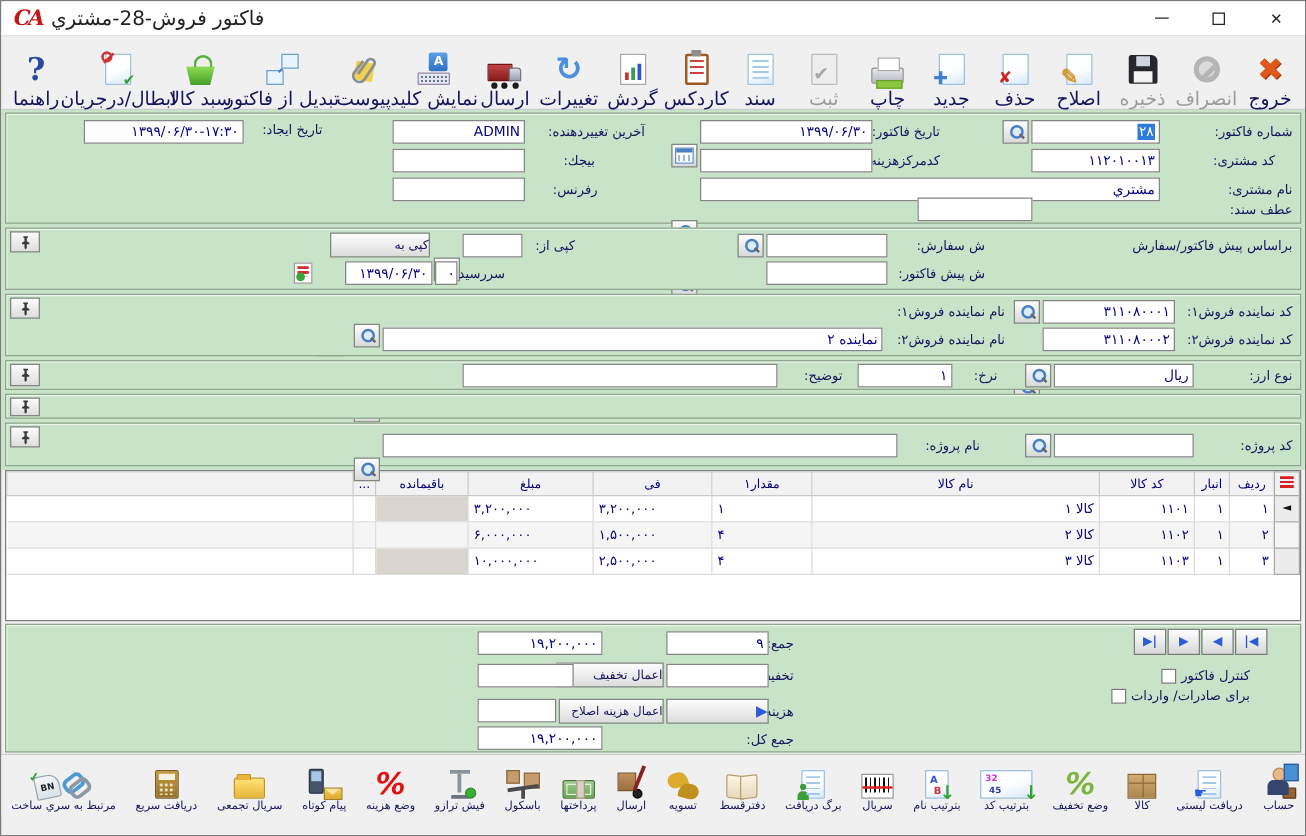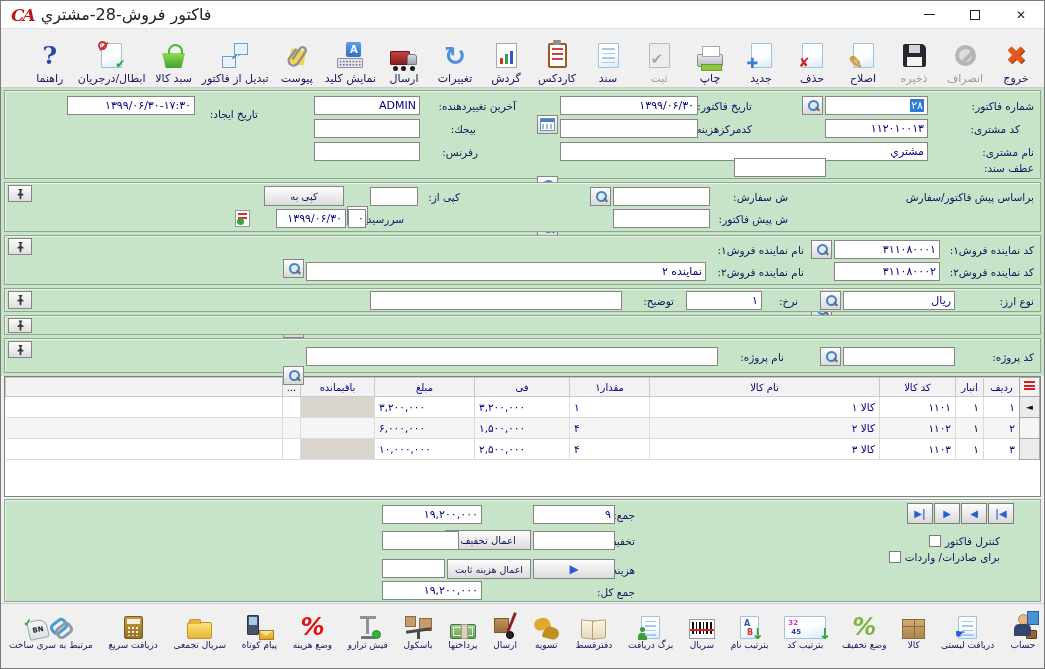--- a/index.html
+++ b/index.html
@@ -12,42 +12,42 @@
   .win-title{font-size:16px;color:#222;direction:rtl}
   .win-controls{margin-left:auto;display:flex;height:100%}
   .wc{width:46px;height:100%;display:flex;align-items:center;justify-content:center;color:#222;font-size:12px}
   .wc .minbar{width:11px;height:1px;background:#222}
   .wc .maxbox{width:10px;height:10px;border:1px solid #222}
 
   
   .toolbar.top{height:59px;background:#f0f0f0;border-bottom:1px solid #cdcdcd;display:flex;direction:rtl;align-items:flex-end;padding:2px 3px 1px;gap:1px}
   .titem{min-width:50px;padding:0 2px;display:flex;flex-direction:column;align-items:center;justify-content:flex-end;cursor:default}
   .ticn{height:33px;display:flex;align-items:center;justify-content:center}
-  .tlbl{font-size:11px;color:#14145e;white-space:nowrap;line-height:14px}
+  .tlbl{font-size:15px;color:#14145e;white-space:nowrap;line-height:14px}
   .titem.disabled .tlbl{color:#9b9b9b}
 
   .toolbar.bottom{height:50px;background:#f0f0f0;border-top:1px solid #cdcdcd;display:flex;direction:ltr;align-items:flex-end;justify-content:space-between;padding:2px 8px 1px}
   .bitem{display:flex;flex-direction:column;align-items:center;cursor:default}
   .bicn{height:31px;display:flex;align-items:flex-end;justify-content:center;gap:2px}
   .blbl{font-size:9px;color:#14145e;white-space:nowrap;line-height:13px}
 
   
   .tabstrip{height:17px;background:#f0f0f0;display:flex;direction:ltr;align-items:flex-end;padding-left:2px;gap:1px}
   .tab{font-size:10px;color:#14145e;padding:1px 9px 0;border:1px solid #8a8a8a;border-bottom:none;border-radius:3px 3px 0 0;background:#e2e2e2;height:15px}
   .tab.active{background:#c8e4c8;height:17px;font-weight:bold}
 
   
   .formarea{background:#c8e4c8;height:288px;padding:2px 3px;direction:rtl}
   .sec{position:relative;border:1px solid #8fa58f;background:#c8e4c8;box-shadow:inset 1px 1px 0 #e9f5e9;margin-bottom:3px}
   .ap{position:absolute;height:19px;display:flex;align-items:center;direction:rtl}
   .lbl{font-size:10.5px;color:#14145e;white-space:nowrap}
   .field{background:#fff;border:1px solid #858585;height:19px;font-size:11px;color:#000080;display:flex;align-items:center;padding:0 3px;direction:rtl;overflow:hidden;white-space:nowrap}
   .field.ltr{direction:ltr;justify-content:flex-end}
   .sel{background:#2f7bd9;color:#fff;padding:0 1px}
-  .btn{background:linear-gradient(#fdfdfd,#dcdcdc);border:1px solid #858585;height:20px;font-size:10px;color:#14145e;display:flex;align-items:center;justify-content:center;cursor:default}
+  .btn{background:linear-gradient(#fdfdfd,#dcdcdc);border:1px solid #858585;height:20px;font-size:10px;color:#14145e;display:flex;align-items:center;justify-content:flex-start;cursor:default}
   .mag,.cal{width:21px;height:19px;background:linear-gradient(#fdfdfd,#d9d9d9);border:1px solid #858585;display:flex;align-items:center;justify-content:center;position:relative}
   .magico{position:relative;width:13px;height:13px;display:inline-block}
   .magico::before{content:"";position:absolute;left:2px;top:1px;width:7px;height:7px;border:2px solid #4a7fc0;border-radius:50%;background:#dcecfa}
   .magico::after{content:"";position:absolute;left:9px;top:9px;width:5px;height:2px;background:#666;transform:rotate(45deg)}
   .calico{width:15px;height:13px;background:#fff;border:1px solid #6a8fbf;position:relative}
   .calico::before{content:"";position:absolute;left:0;right:0;top:0;height:3px;background:#4a7fc0}
   .calico::after{content:"";position:absolute;left:1px;right:1px;top:5px;bottom:1px;background:repeating-linear-gradient(90deg,#9ab8d8 0 2px,transparent 2px 4px)}
   .pinbtn{position:absolute;left:3px;top:2px;width:24px;height:17px;background:linear-gradient(#fbfbfb,#dedede);border:1px solid #858585;display:flex;align-items:center;justify-content:center}
   .duestatus{width:15px;height:17px;background:#fff;border:1px solid #999;position:relative}
   .duestatus::before{content:"";position:absolute;left:2px;right:2px;top:2px;height:8px;background:repeating-linear-gradient(#d03030 0 2px,transparent 2px 4px)}
@@ -359,21 +359,21 @@
         </div>
       <div class="ap cal" style="right:482px;top:5px">
           <span class="calico"></span>
         </div>
       <div class="ap" style="right:524px;top:5px">
           <span class="lbl">آخرین تغییردهنده:</span>
         </div>
       <div class="ap field ltr" style="right:620px;top:5px;width:106px">
           <span>ADMIN</span>
         </div>
-      <div class="ap" style="right:782px;top:13px">
+      <div class="ap" style="right:782px;top:3px">
           <span class="lbl">تاریخ ایجاد:</span>
         </div>
       <div class="ap field ltr" style="right:845px;top:5px;width:128px;background:#fdfdfd">
           <span>۱۳۹۹/۰۶/۳۰-۱۷:۳۰</span>
         </div>
 
       <div class="ap" style="right:20px;top:28px">
           <span class="lbl">کد مشتری:</span>
         </div>
       <div class="ap field ltr" style="right:112px;top:28px;width:103px">
@@ -761,21 +761,21 @@
         <span></span>
       </div>
 
     <div class="ap" style="right:405px;top:60px">
         <span class="lbl">هزینه های فاکتور:</span>
       </div>
     <div class="ap btn" style="right:425px;top:59px;width:82px">
         <span class="arrowbtn">▶</span>
       </div>
     <div class="ap btn" style="right:509px;top:59px;width:84px;font-size:9.5px">
-        <span>اعمال هزینه ثابت</span>
+        <span>اعمال هزینه اصلاح</span>
       </div>
     <div class="ap field" style="right:595px;top:59px;width:63px">
         <span></span>
       </div>
 
     <div class="ap" style="right:405px;top:82px">
         <span class="lbl">جمع کل:</span>
       </div>
     <div class="ap field ltr" style="right:558px;top:81px;width:100px">
         <span>۱۹,۲۰۰,۰۰۰</span>

